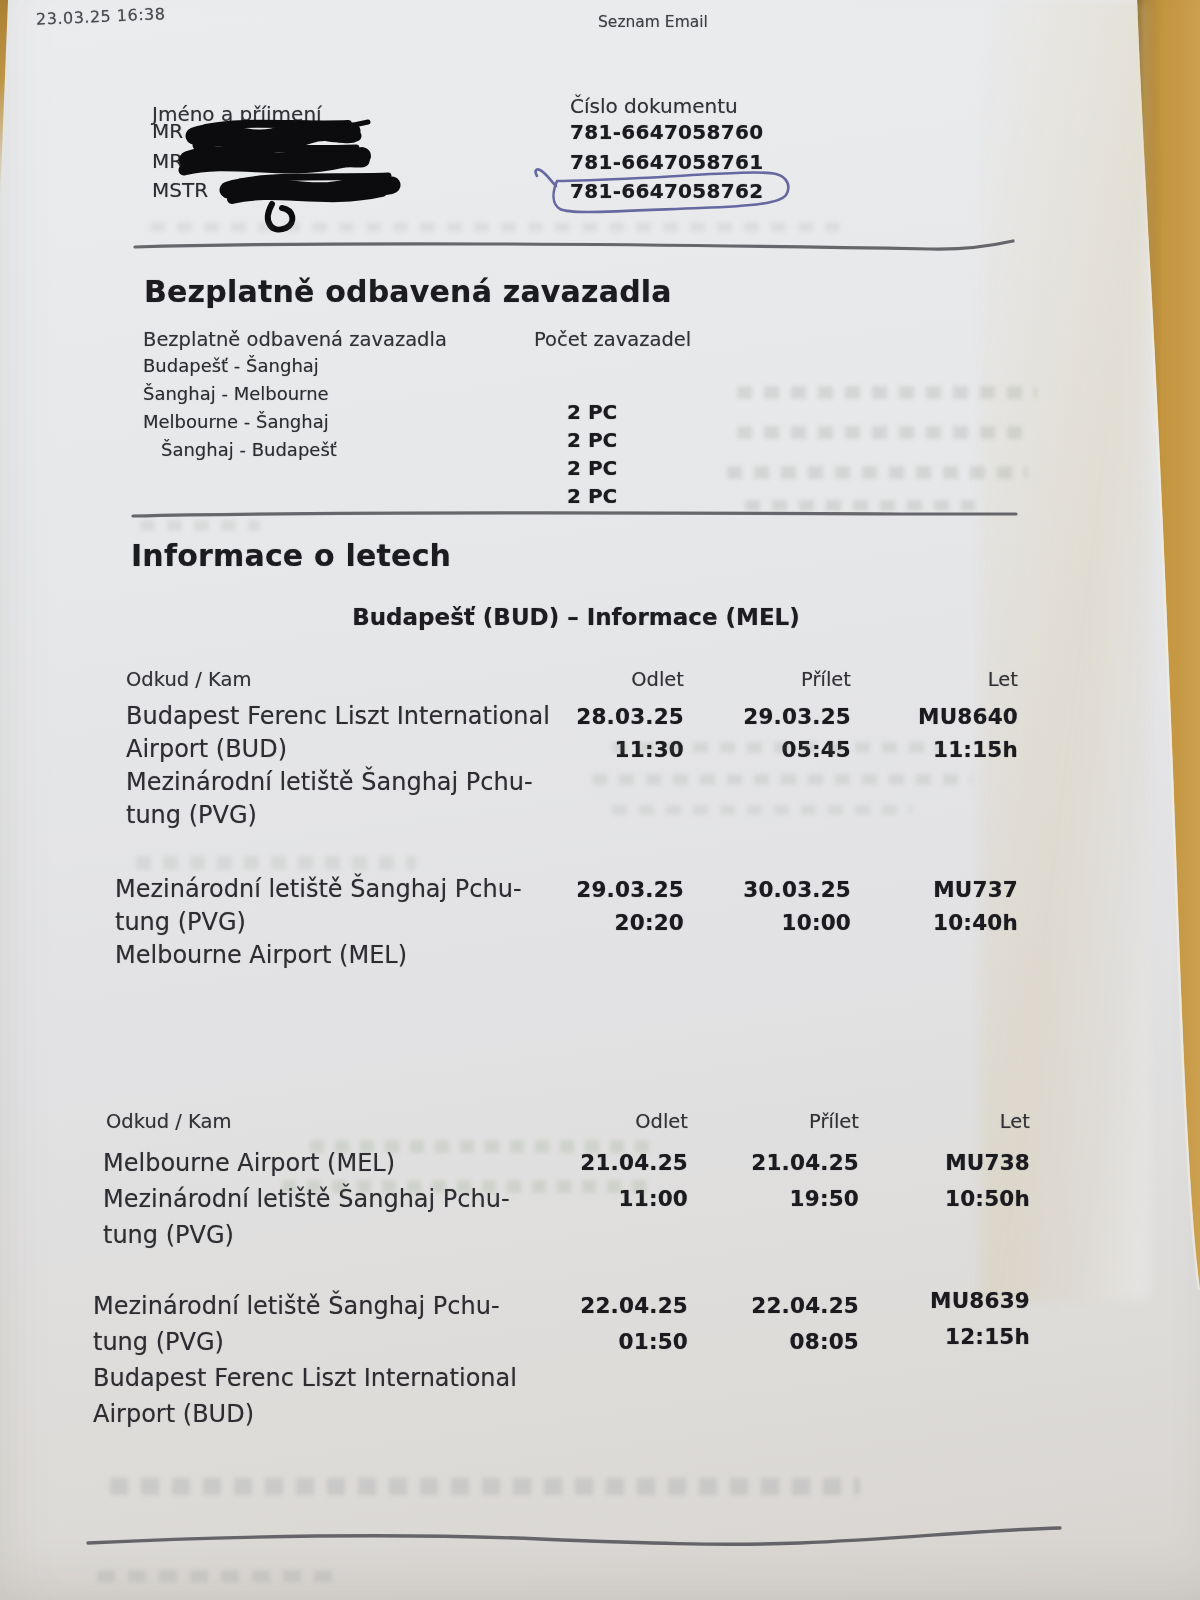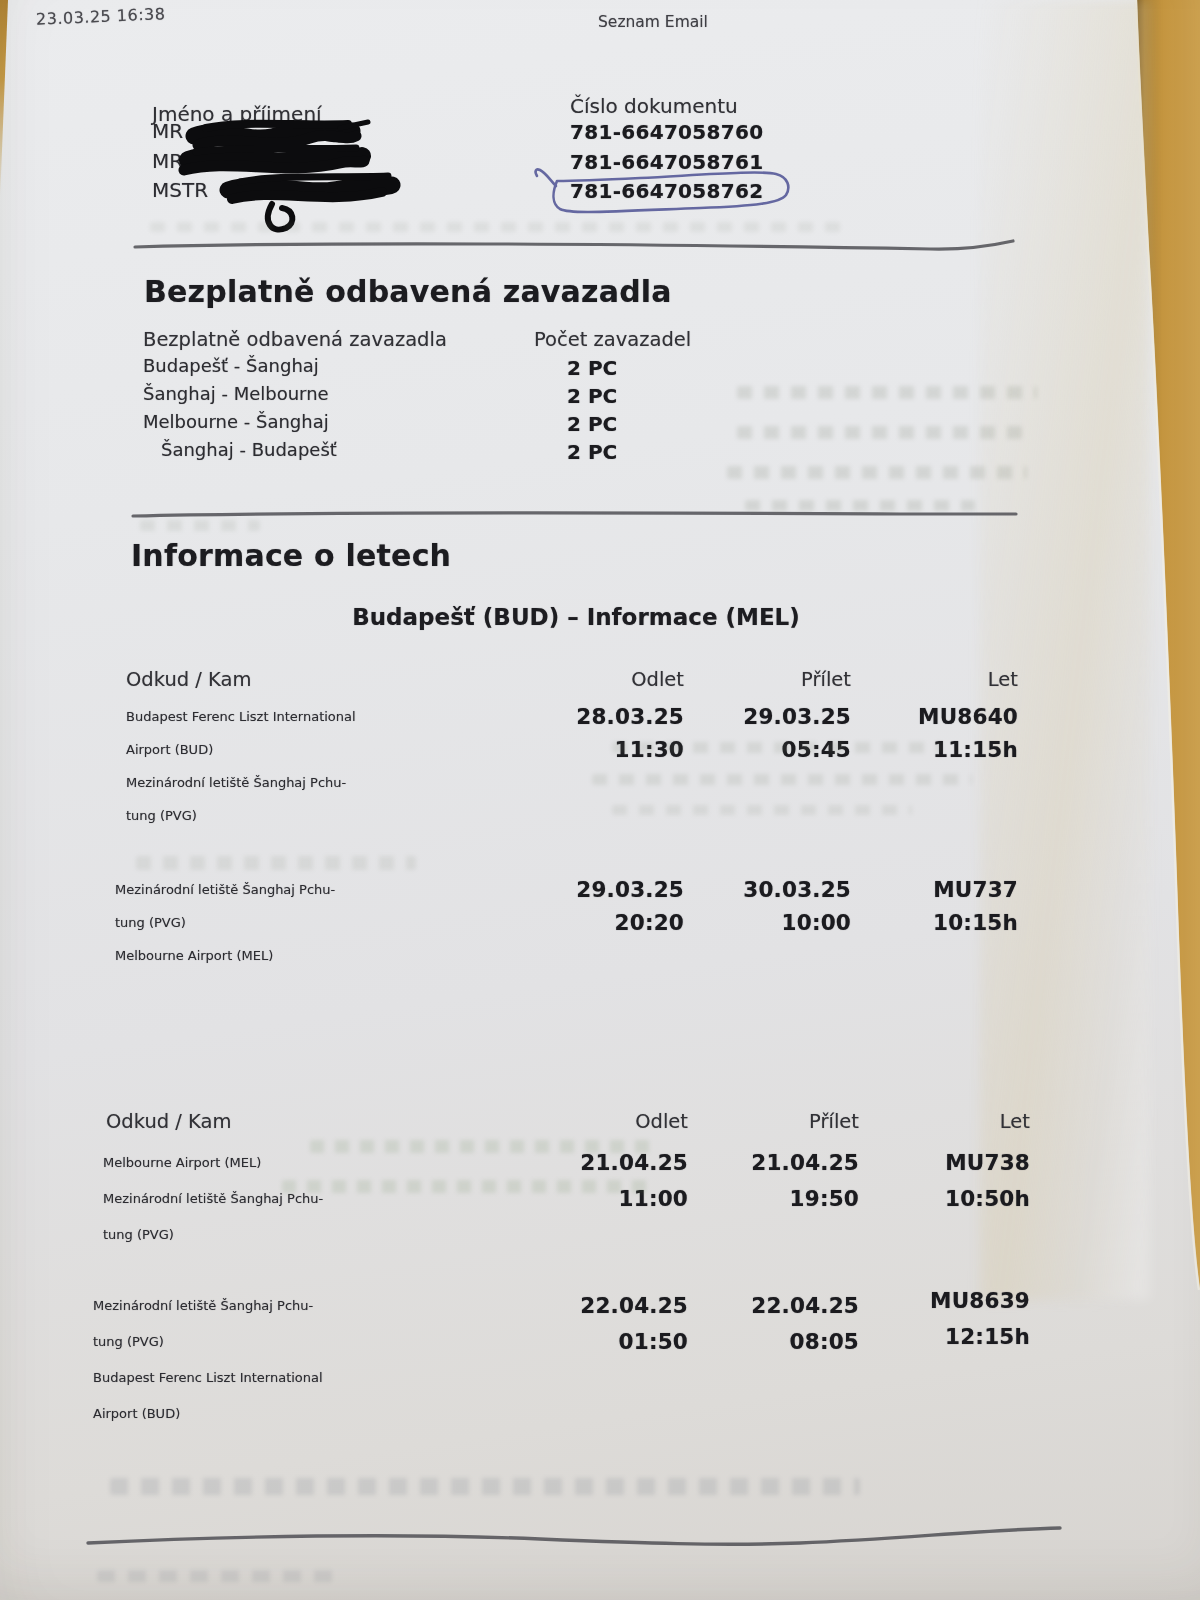--- a/index.html
+++ b/index.html
@@ -20,24 +20,24 @@
   .name-row{position:absolute;font-size:20px;color:#2c2c31;text-shadow:0 0 1px rgba(46,46,51,.4);}
   .docnum{position:absolute;font-size:20px;font-weight:bold;color:var(--text-bold,#1b1b1f);
     letter-spacing:.3px;text-shadow:0 0 1px rgba(20,20,25,.5);}
   h1.sec{position:absolute;margin:0;font-size:30px;font-weight:bold;color:#1c1c20;
     letter-spacing:.2px;text-shadow:0 0 1px rgba(20,20,25,.45);}
   .subhead{position:absolute;left:0;text-align:center;font-size:23px;font-weight:bold;color:#1d1d21;
     text-shadow:0 0 1px rgba(20,20,25,.45);}
   .col-h{position:absolute;font-size:19.5px;color:#313136;text-shadow:0 0 1px rgba(46,46,51,.4);}
   .col-h.r{text-align:right;}
   .bag-route{position:absolute;font-size:18px;color:#2c2c31;text-shadow:0 0 1px rgba(46,46,51,.4);}
-  .bag-count{position:absolute;font-size:20px;font-weight:bold;color:#1b1b1f;text-shadow:0 0 1px rgba(20,20,25,.5);}
+  .bag-count{position:absolute;font-size:20px;font-weight:bold;color:#1b1b1f;text-shadow:0 0 1px rgba(20,20,25,.5);margin-top:44px;}
   .frow{position:absolute;left:0;width:1200px;}
   .lh33{line-height:33px;} .lh36{line-height:36px;}
-  .route-col{position:absolute;font-size:13px;color:#2c2c31;text-shadow:0 0 1px rgba(46,46,51,.4);}
+  .route-col{position:absolute;font-size:24px;color:#2c2c31;text-shadow:0 0 1px rgba(46,46,51,.4);}
   .num-col{position:absolute;text-align:right;font-weight:bold;font-size:21.5px;color:#1b1b1f;
     letter-spacing:.2px;text-shadow:0 0 1px rgba(20,20,25,.5);}
   .ln{display:block;}
   .ghost{position:absolute;height:13px;border-radius:3px;opacity:.5;filter:blur(2px);
     background:repeating-linear-gradient(90deg,rgba(118,126,108,.34) 0 15px,rgba(118,126,108,0) 15px 27px);}
   .ghost.blue{background:repeating-linear-gradient(90deg,rgba(104,112,124,.32) 0 18px,rgba(104,112,124,0) 18px 31px);}
   .ghost.green{background:repeating-linear-gradient(90deg,rgba(108,138,92,.30) 0 14px,rgba(108,138,92,0) 14px 25px);}
   .wood-sliver{position:absolute;left:0;top:0;width:8px;height:200px;
     background:linear-gradient(to bottom,#b08434,#c59a48 40%,rgba(197,154,72,0));
     clip-path:polygon(0 0,100% 0,30% 70%,0 100%);}
@@ -154,21 +154,21 @@
     <div class="num-col" style="left:420px;width:264px">
       <span class="ln">29.03.25</span>
       <span class="ln">20:20</span>
     </div>
     <div class="num-col" style="left:690px;width:161px">
       <span class="ln">30.03.25</span>
       <span class="ln">10:00</span>
     </div>
     <div class="num-col" style="left:858px;width:160px">
       <span class="ln">MU737</span>
-      <span class="ln">10:15h</span>
+      <span class="ln">10:40h</span>
     </div>
   </div>
 
   <div class="col-h" style="left:106px;top:1110px">Odkud / Kam</div>
   <div class="col-h r" style="left:424px;top:1110px;width:264px">Odlet</div>
   <div class="col-h r" style="left:694px;top:1110px;width:165px">Přílet</div>
   <div class="col-h r" style="left:862px;top:1110px;width:168px">Let</div>
 
   <div class="frow lh36" style="top:1145px">
     <div class="route-col" style="left:103px">

